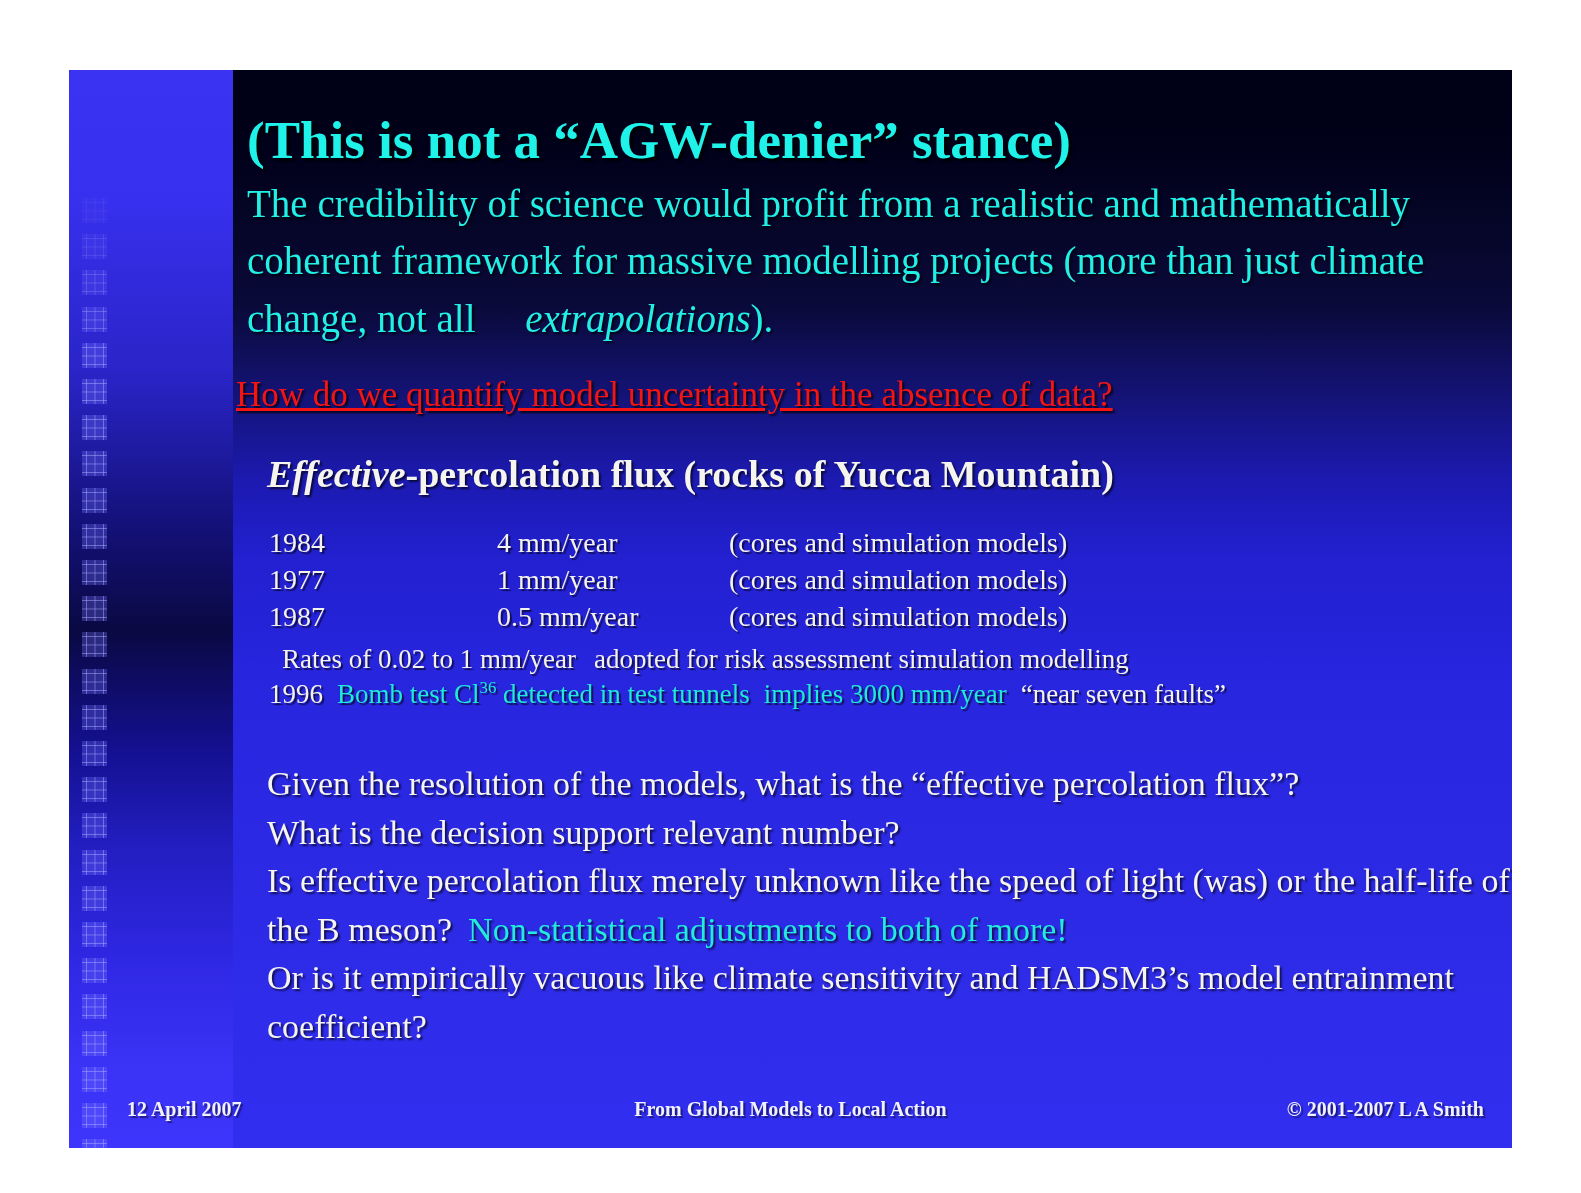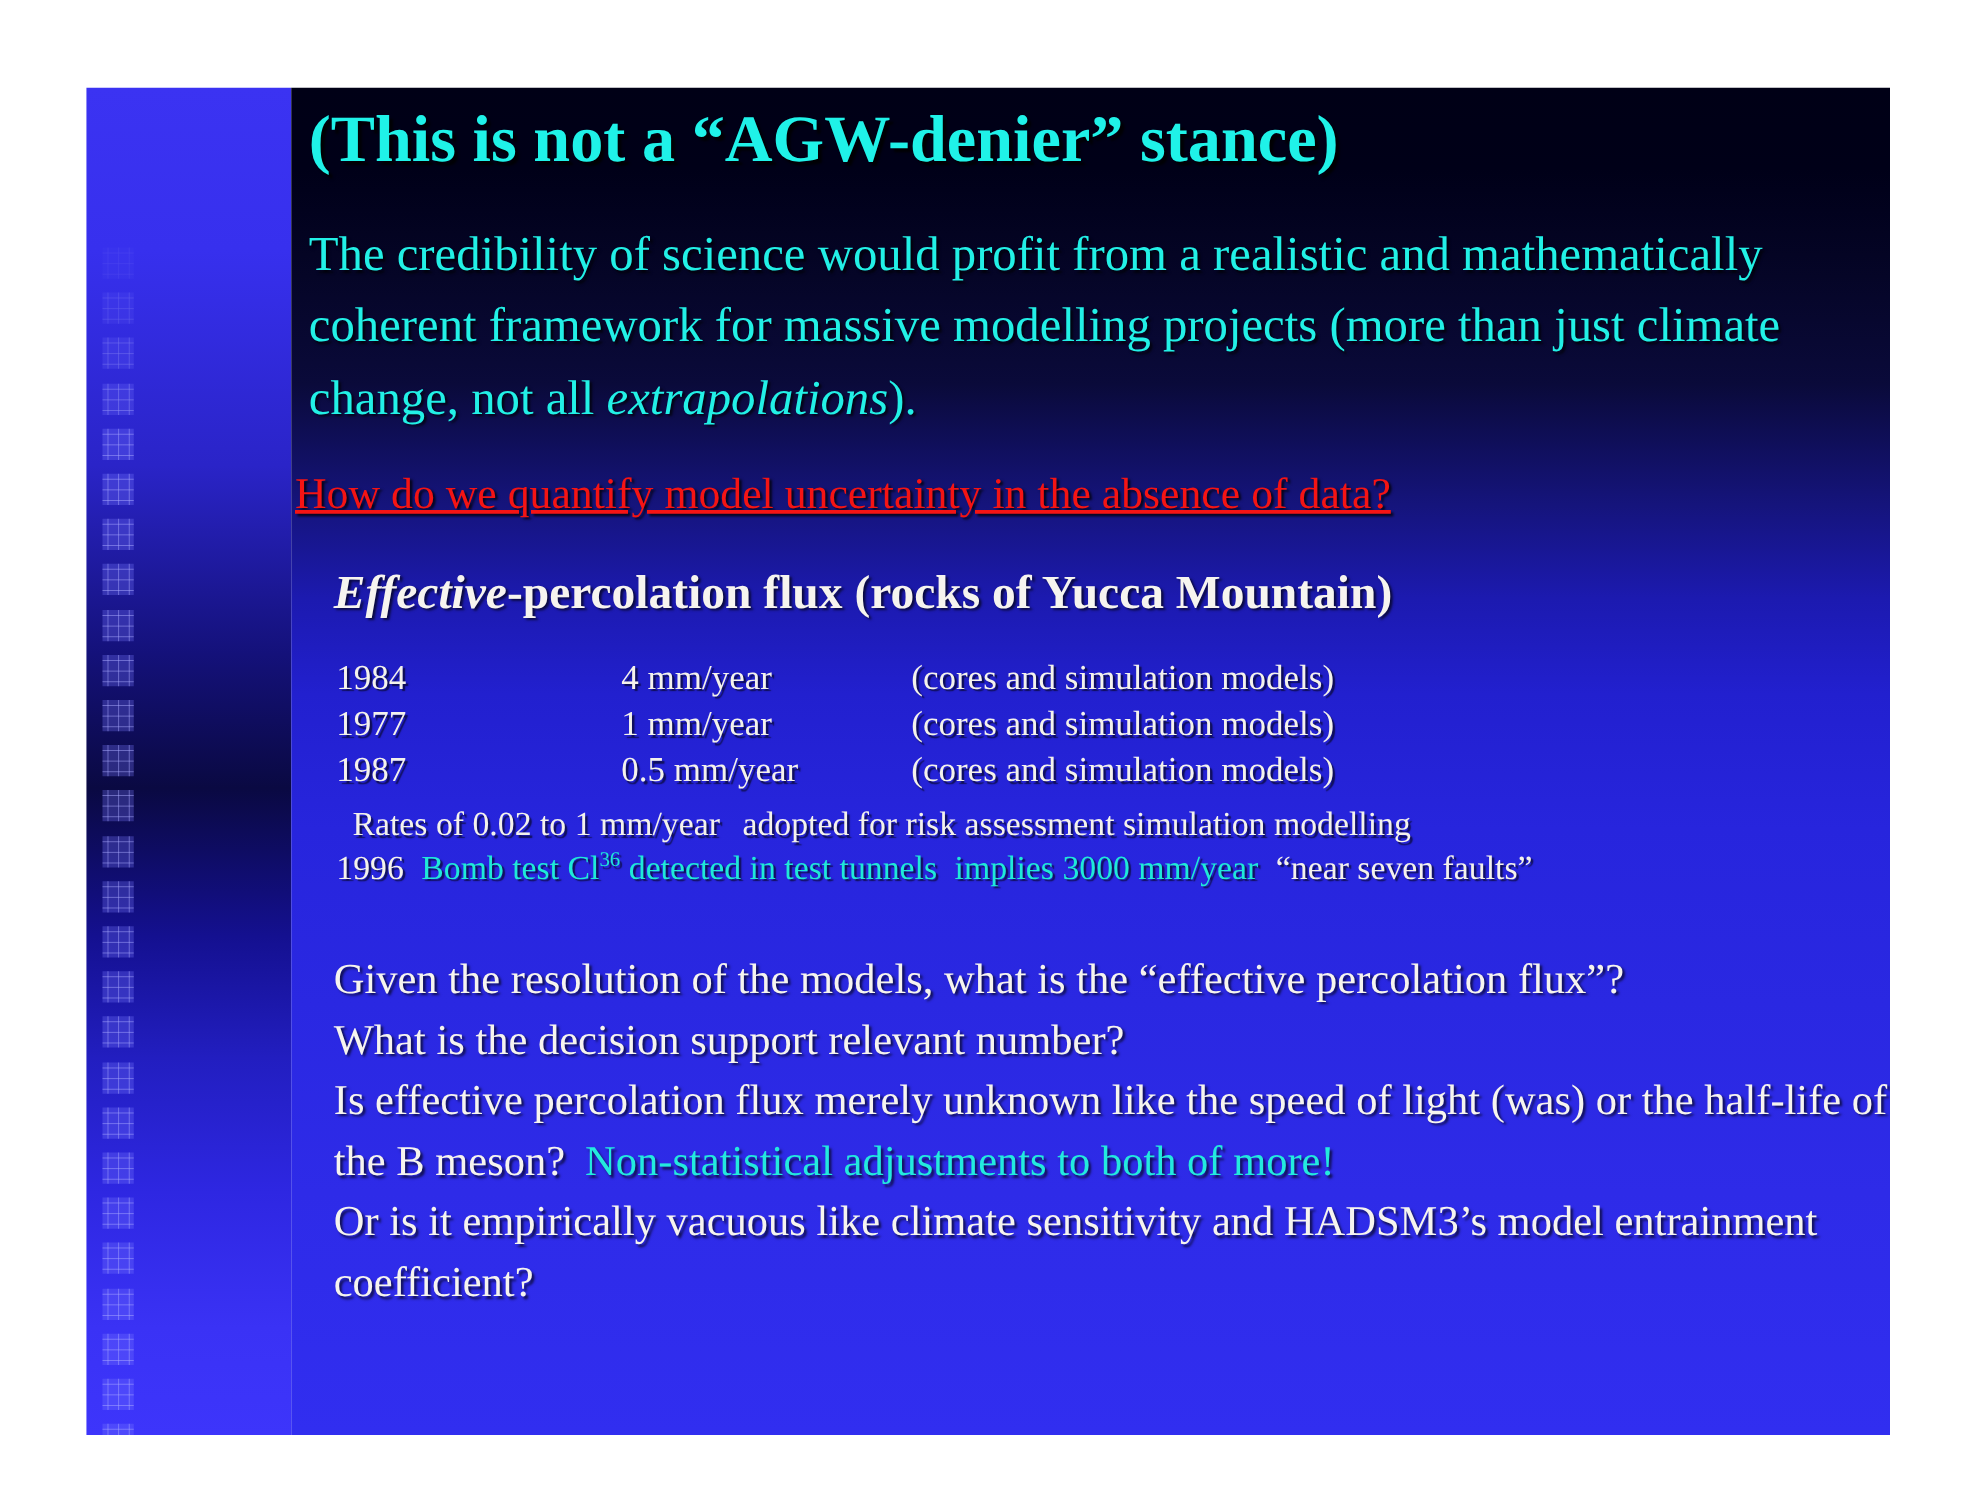--- a/index.html
+++ b/index.html
@@ -74,20 +74,21 @@
         #2220cf 45%,
         #2725dd 55%,
         #2a28e2 68%,
         #2e2be8 82%,
         #312ef0 100%);
   }
 
   
   .shadowed {
     text-shadow: 2px 2px 1px rgba(0,0,0,0.75);
+    margin-top: 28px;
   }
 
   #title {
     position: absolute;
     left: 178px;
     top: 14px;
     color: #1ff2e8;
     font-size: 53px;
     line-height: 1.06;
     white-space: nowrap;
@@ -97,21 +98,21 @@
   #intro {
     position: absolute;
     left: 178px;
     top: 105px;
     width: 1220px;
     color: #22f0e6;
     font-size: 39px;
     line-height: 1.47;
     text-shadow: 2px 2px 2px rgba(0,0,0,0.7);
   }
-  #intro em { font-style: italic; }
+  #intro em { font-style: italic; margin-left: 40px; }
 
   #question {
     position: absolute;
     left: 167px;
     top: 305px;
     color: #f41414;
     font-size: 35px;
     white-space: nowrap;
     text-shadow: 2px 2px 2px rgba(0,0,0,0.8);
     text-decoration: underline;
@@ -277,14 +278,19 @@
 
   <div id="closing">
     <div>Given the resolution of  the models, what is the “effective percolation flux”?</div>
     <div>What is the decision support relevant number?</div>
     <div>
       <span>Is effective percolation flux merely unknown like the speed of light (was) or the half-life of the B meson?</span><span class="gap"></span><span class="cyan">Non-statistical adjustments to both of more!</span>
     </div>
     <div>Or is it empirically vacuous like climate sensitivity and HADSM3’s model entrainment coefficient?</div>
   </div>
 
+  <div id="footer">
+    <div id="footer-date">12 April 2007</div>
+    <div id="footer-center">From Global Models to Local Action</div>
+    <div id="footer-right">© 2001-2007 L A Smith</div>
+  </div>
 
 </div>
 
 </body></html>

